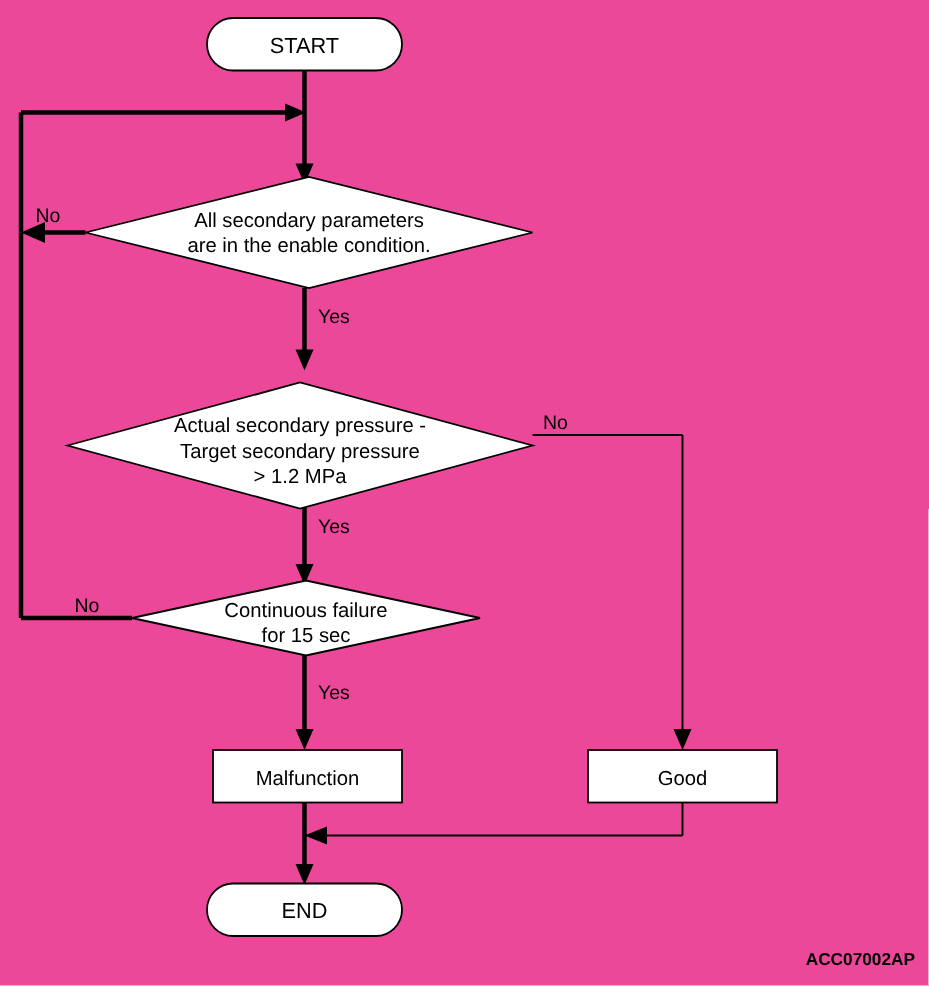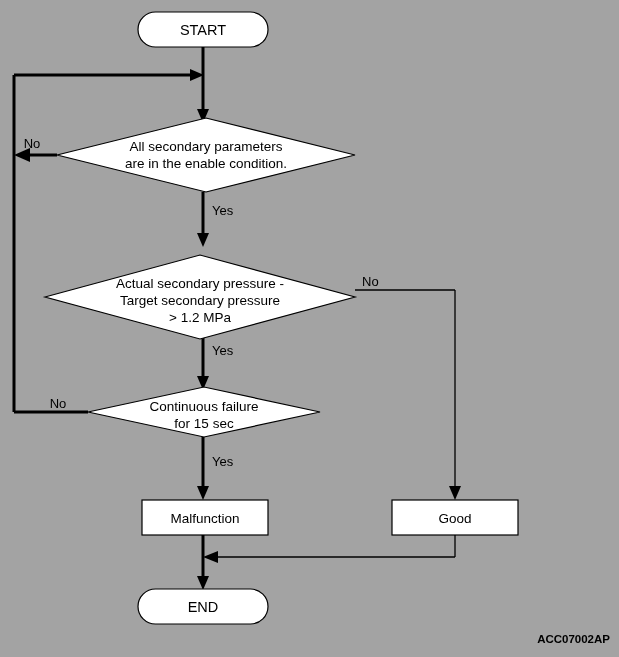--- a/index.html
+++ b/index.html
@@ -8,21 +8,21 @@
     background: #ffffff;
   }
   body {
     font-family: "Liberation Sans", sans-serif;
     color: #000000;
   }
   #page {
     position: relative;
     width: 619px;
     height: 657px;
-    background: #a3a3a3;
+    background: #ec4899;
     overflow: hidden;
   }
   #flow-svg {
     position: absolute;
     left: 0;
     top: 0;
     width: 619px;
     height: 657px;
   }
   .node-text {

